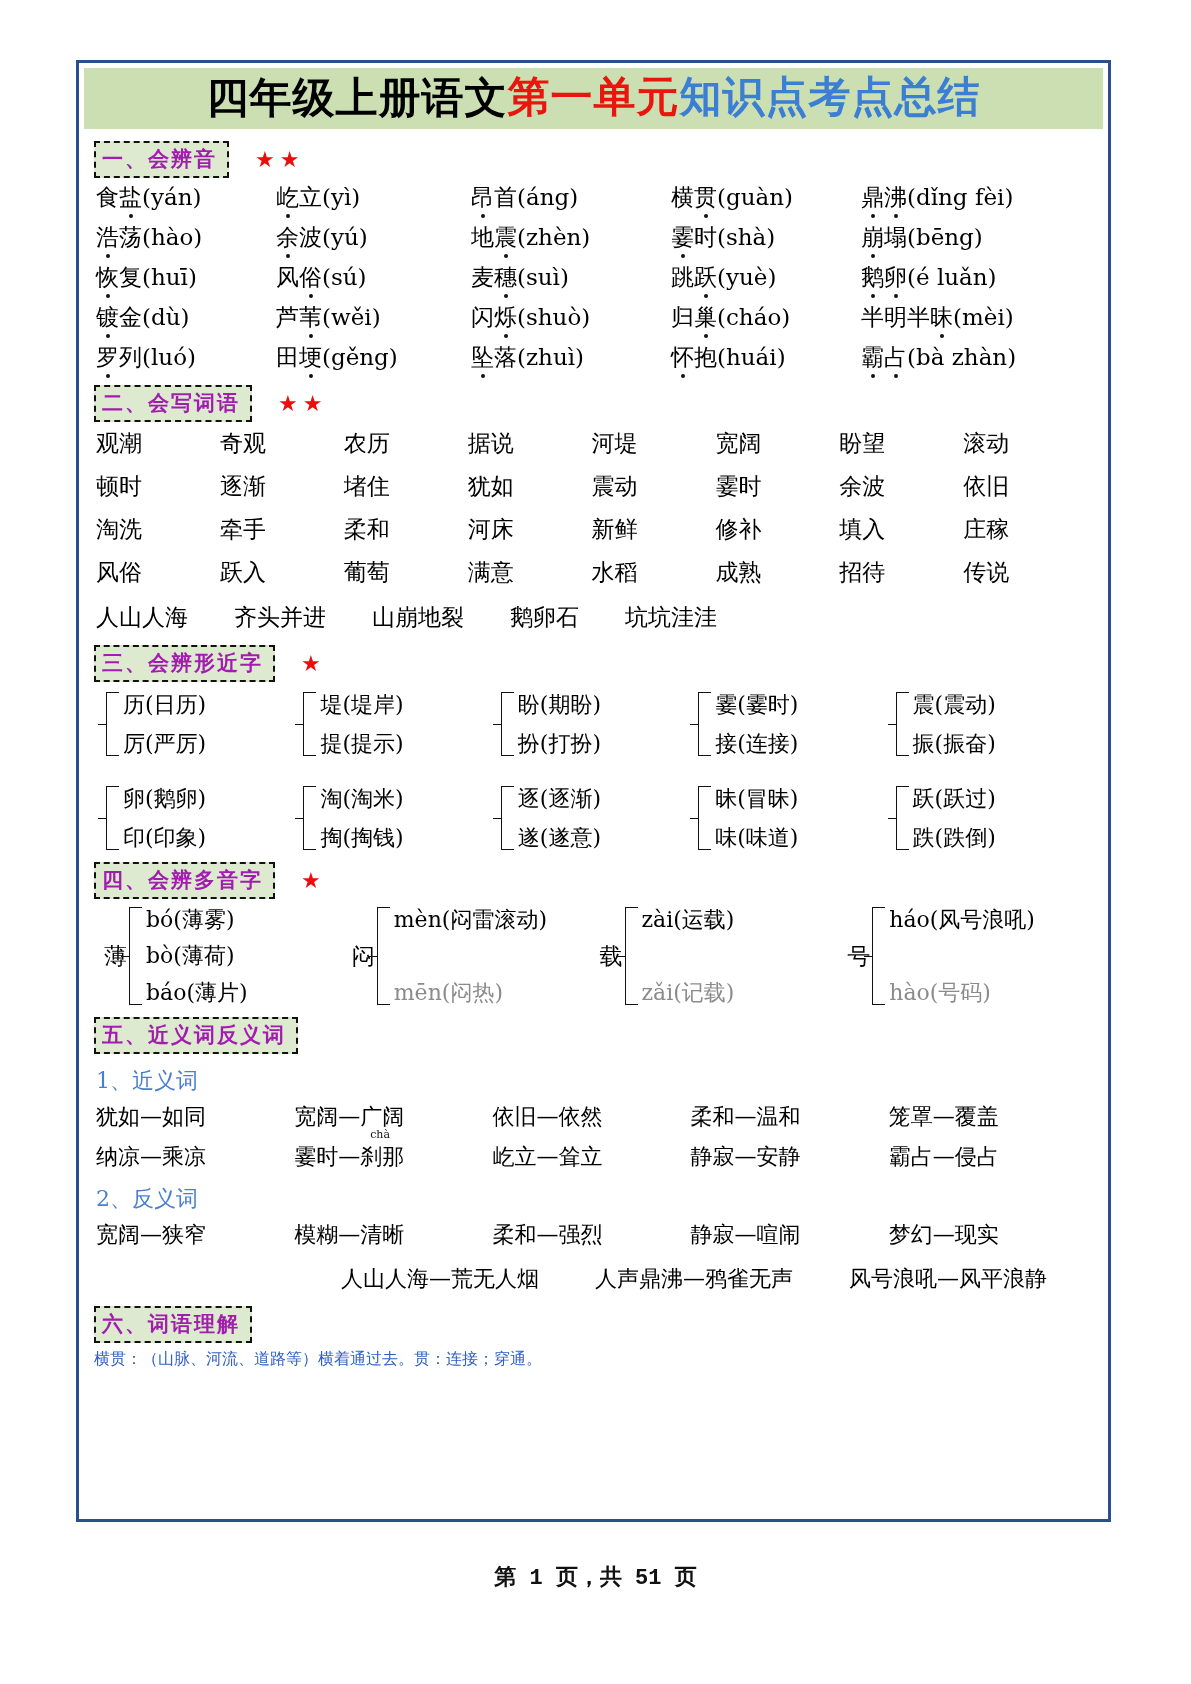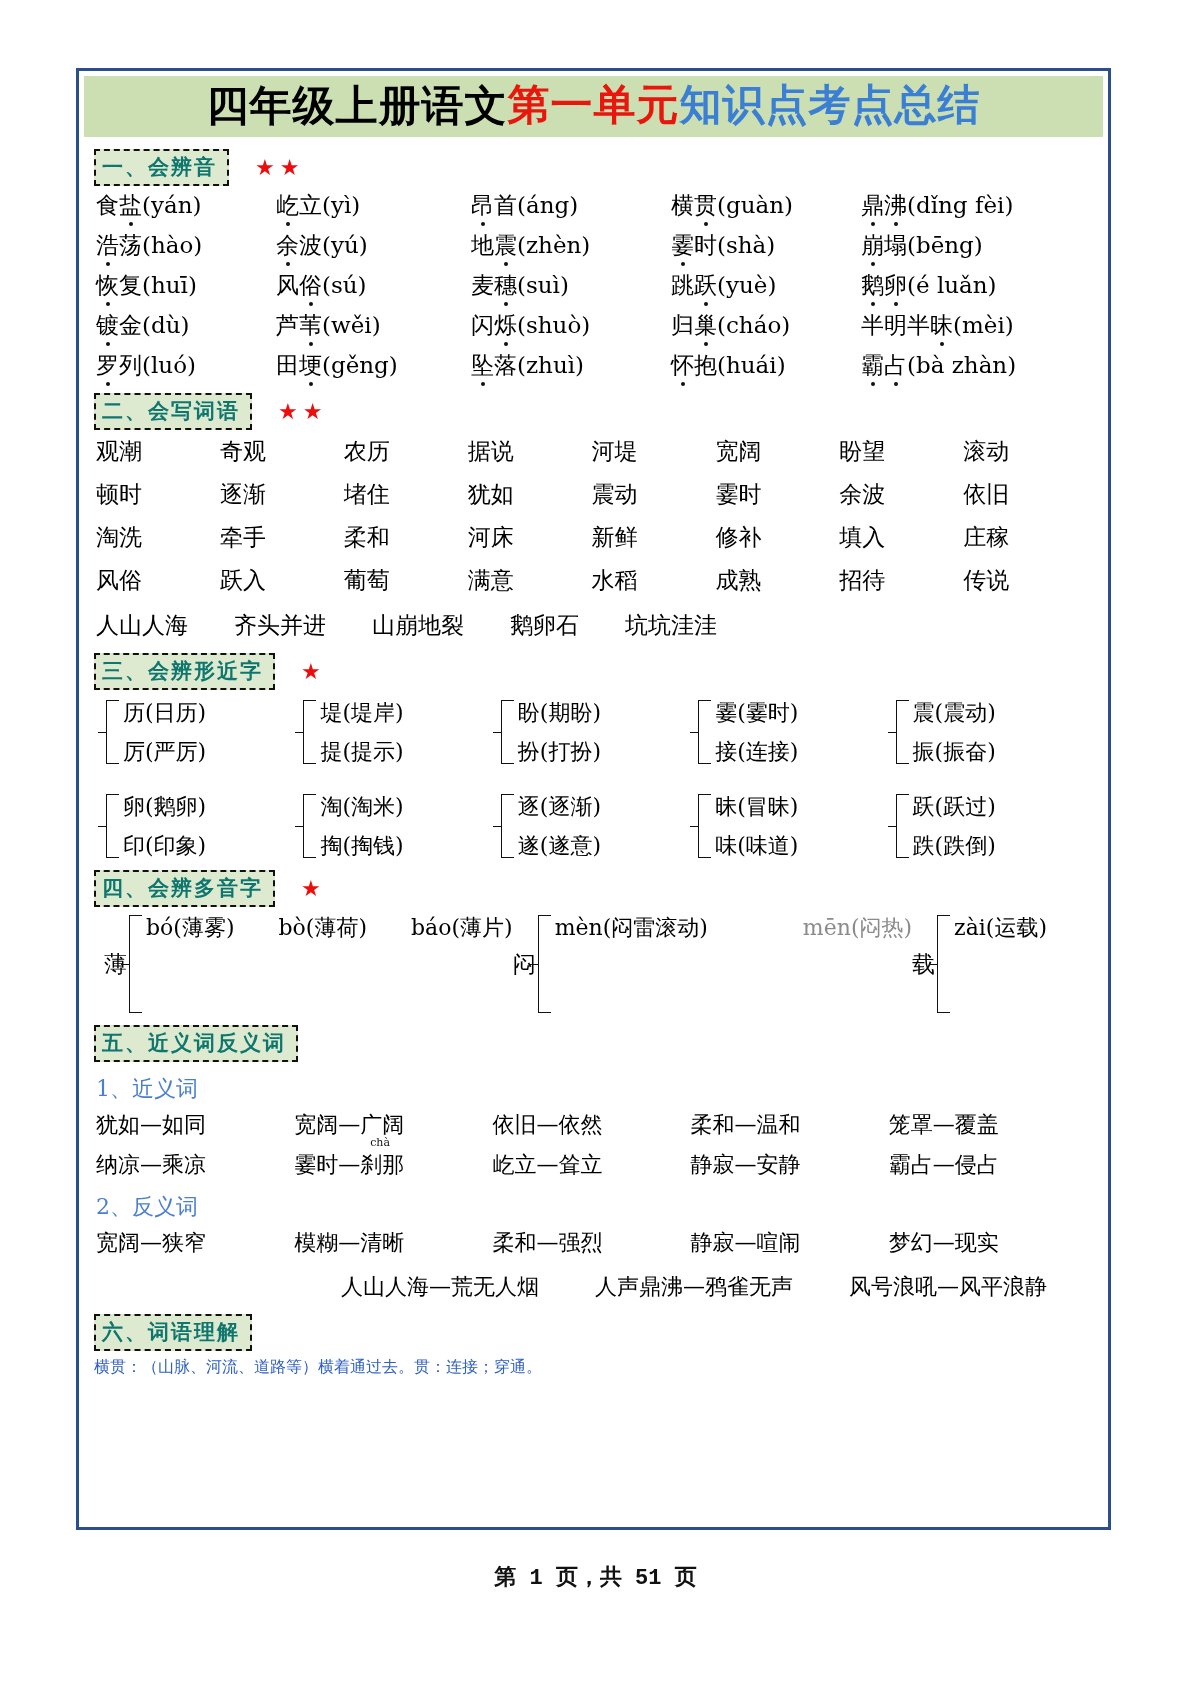--- a/index.html
+++ b/index.html
@@ -6,21 +6,21 @@
   body{
     width:1191px; height:1684px;
     background:#ffffff;
     font-family:"DejaVu Sans","Liberation Sans",sans-serif;
     color:#000;
     position:relative;
     overflow:hidden;
   }
   .page{
     position:absolute;
-    left:76px; top:68px;
+    left:76px; top:60px;
     width:1035px; height:1462px;
     border:3px solid #2b4e8c;
     box-sizing:border-box;
     background:#fff;
   }
   .inner{
     position:absolute;
     left:5px; top:5px; right:5px; bottom:5px;
     overflow:hidden;
   }
@@ -48,21 +48,21 @@
     display:flex;
     align-items:center;
     margin:12px 0 4px 10px;
   }
   .chip{
     background:#ddead0;
     border:2px dashed #111;
     font-family:"DejaVu Serif","Liberation Serif",serif;
     font-size:21px;
     font-weight:bold;
-    color:#0f766e;
+    color:#a21caf;
     padding:2px 10px 3px 6px;
     letter-spacing:2px;
     white-space:nowrap;
     text-align:right;
   }
   .stars{
     margin-left:26px;
     color:#ee0d0d;
     font-size:22px;
     letter-spacing:5px;
@@ -170,21 +170,21 @@
     margin-right:4px;
     position:relative;
   }
   .brace3::before{
     content:"";
     position:absolute;
     left:-9px; top:50%;
     width:8px;
     border-top:1.6px solid #111;
   }
-  .polytext{display:flex;flex-direction:row;justify-content:space-between;height:96px;gap:44px;}
+  .polytext{display:flex;flex-direction:column;justify-content:space-between;height:96px;}
   .polytext span{white-space:nowrap;line-height:1.05;}
   .gray{color:#8b8b8b;}
 
   
   .sub-head{
     font-family:"DejaVu Serif","Liberation Serif",serif;
     font-size:22px;
     color:#4a7fd0;
     margin:12px 0 6px 12px;
   }

